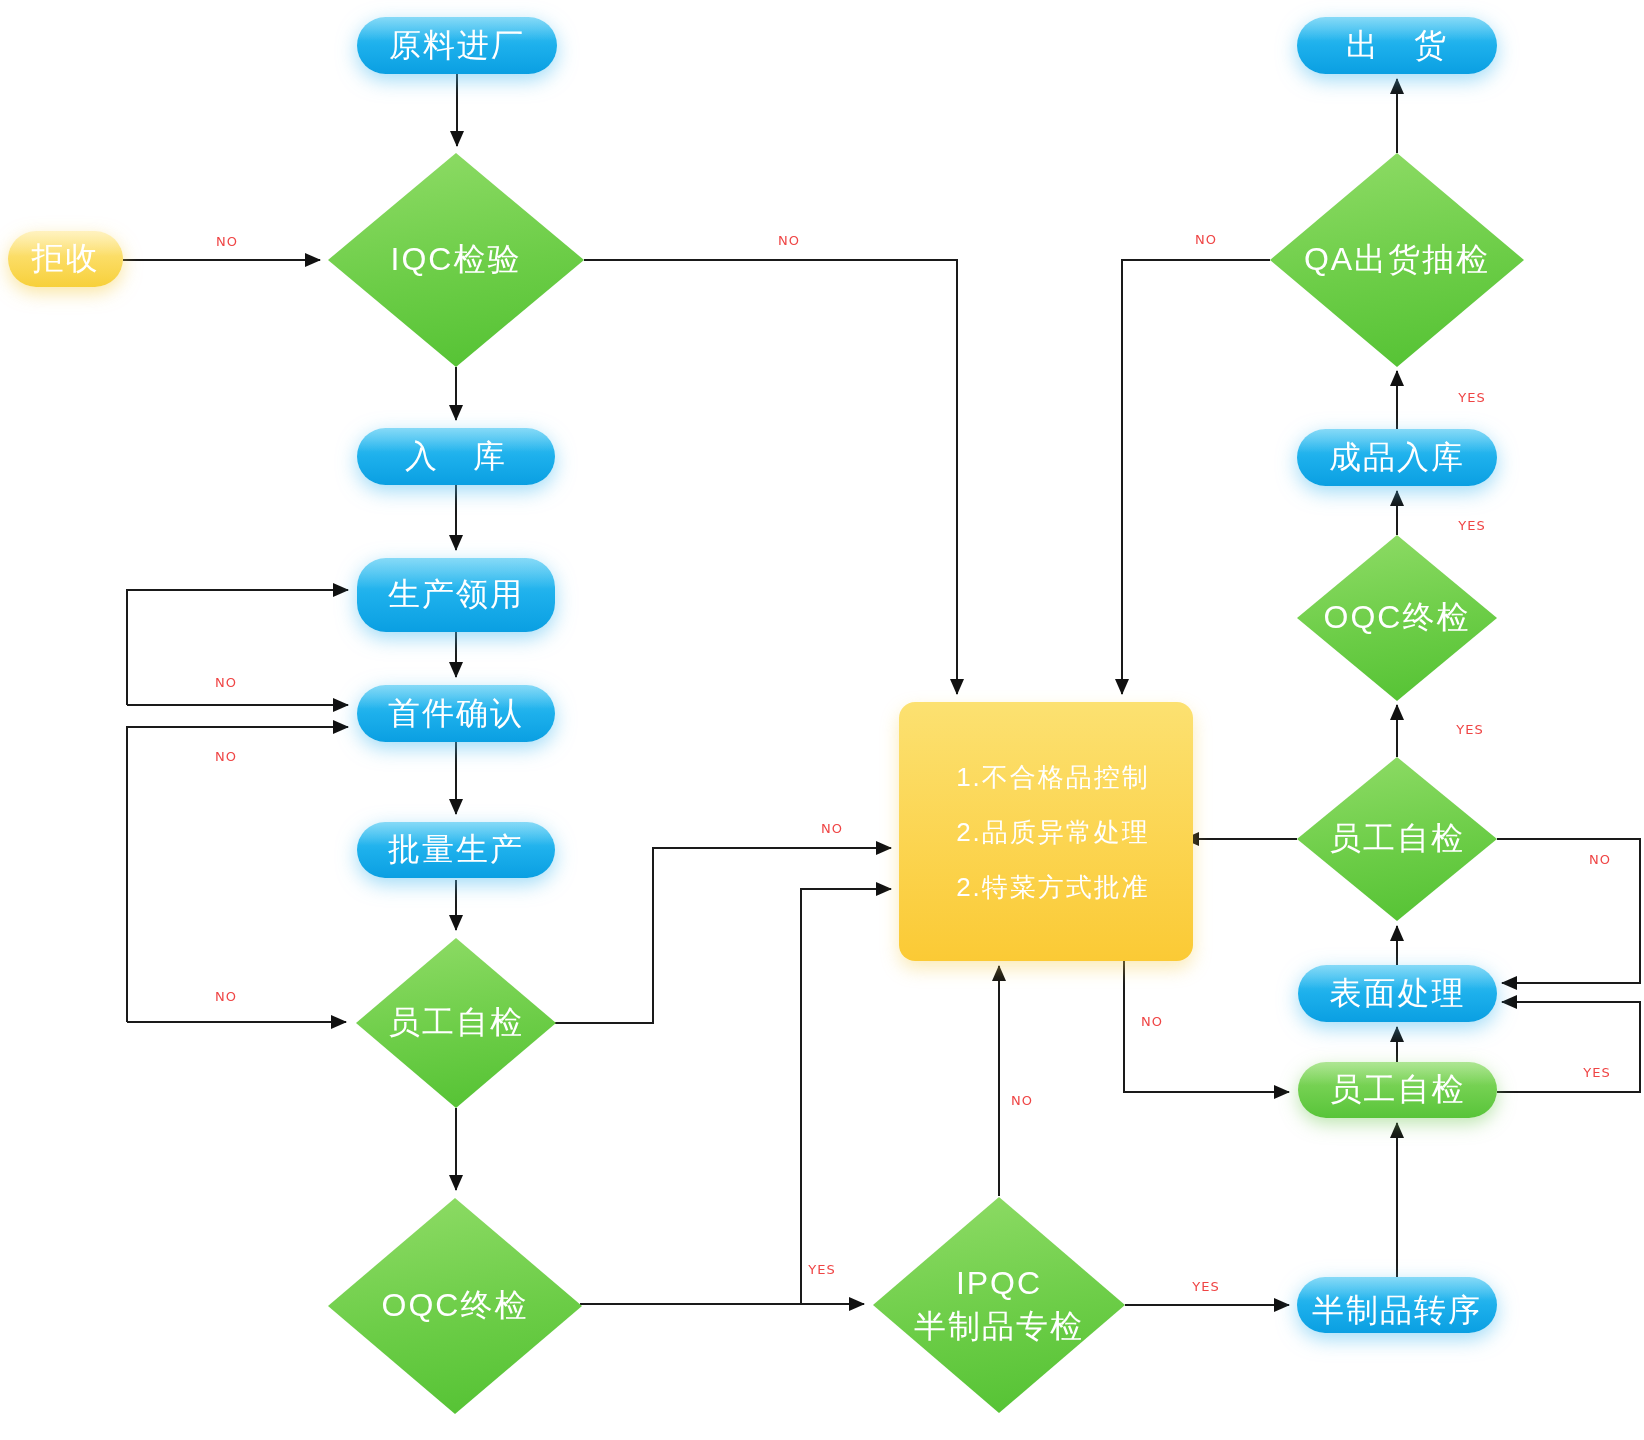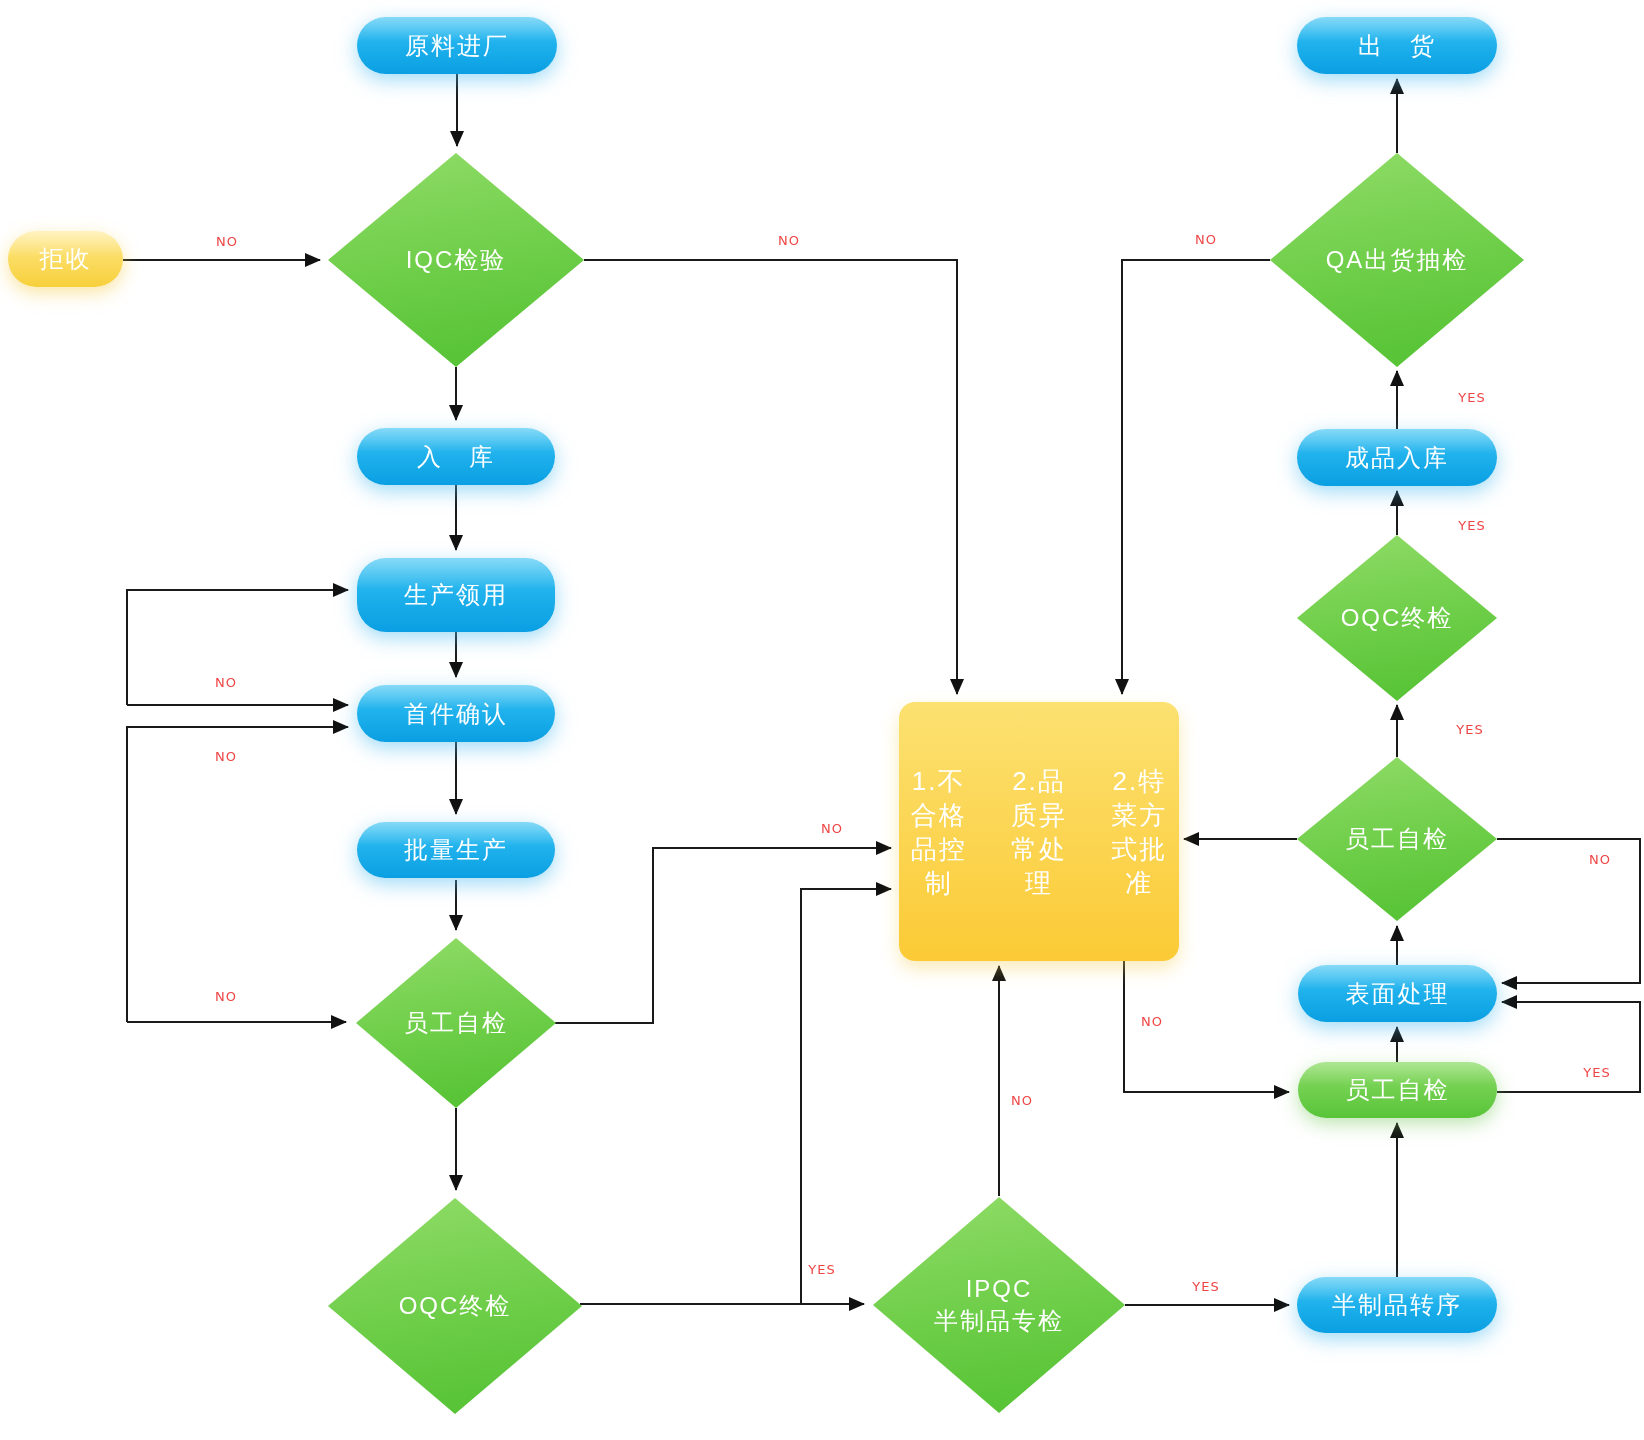--- a/index.html
+++ b/index.html
@@ -1,38 +1,38 @@
 <!DOCTYPE html>
 <html><head>
 <meta charset="utf-8">
 <title>Flowchart</title>
 <style>
   html,body{margin:0;padding:0;background:#ffffff;}
   .canvas{position:relative;width:1644px;height:1440px;background:#ffffff;overflow:hidden;
           font-family:"Liberation Sans","DejaVu Sans",sans-serif;}
   #edges{position:absolute;left:0;top:0;z-index:1;}
   .node{position:absolute;display:flex;align-items:center;justify-content:center;
-        color:#ffffff;font-size:24px;letter-spacing:2px;z-index:2;text-align:center;}
+        color:#ffffff;font-size:32px;letter-spacing:2px;z-index:2;text-align:center;}
   .pill{border-radius:29px;}
   .pill.blue{background:linear-gradient(180deg,rgba(255,255,255,.35) 0%,rgba(255,255,255,0) 42%),
              linear-gradient(180deg,#45c6f3 0%,#1db0ec 50%,#0a9fe2 100%);
              box-shadow:0 6px 20px rgba(80,190,240,.55);}
   .pill.yellow{background:linear-gradient(180deg,rgba(255,255,255,.45) 0%,rgba(255,255,255,0) 45%),
              linear-gradient(180deg,#ffe88c 0%,#f7d03a 100%);
              box-shadow:0 6px 18px rgba(246,210,90,.55);}
   .pill.green{background:linear-gradient(180deg,rgba(255,255,255,.30) 0%,rgba(255,255,255,0) 42%),
              linear-gradient(180deg,#8bdb65 0%,#58c439 100%);
              box-shadow:0 6px 18px rgba(125,205,100,.5);}
   .diamond{clip-path:polygon(50% 0,100% 50%,50% 100%,0 50%);
            background:linear-gradient(170deg,#8bda63 8%,#6ccd47 55%,#54c233 96%);
            filter:drop-shadow(0 6px 10px rgba(130,205,105,.35));
            flex-direction:column;line-height:1.35;}
-  .process-box{border-radius:16px;flex-direction:row;gap:21px;font-size:26px;
+  .process-box{border-radius:16px;flex-direction:column;gap:21px;font-size:26px;
            background:linear-gradient(180deg,#fce171 0%,#fbca35 100%);
-           box-shadow:0 8px 18px rgba(246,205,80,.40);}
+           box-shadow:0 8px 18px rgba(246,205,80,.40);padding-left:14px;}
   .process-box div{line-height:34px;}
   .edge-label{position:absolute;transform:translate(-50%,-50%);color:#ef4444;
            font-size:13px;letter-spacing:1px;z-index:3;
            font-family:"DejaVu Sans","Liberation Sans",sans-serif;}
 </style>
 </head>
 <body>
 
 <div class="canvas">
   <svg id="edges" width="1644" height="1440" viewBox="0 0 1644 1440" xmlns="http://www.w3.org/2000/svg">
@@ -125,21 +125,21 @@
       </div>
       <div class="node diamond" style="left: 1297px; top: 757px; width: 200px; height: 164px;">
         <span>员工自检</span>
       </div>
       <div class="node pill blue" style="left: 1298px; top: 965px; width: 199px; height: 57px;">
         <span>表面处理</span>
       </div>
       <div class="node pill green" style="left: 1298px; top: 1062px; width: 199px; height: 56px;">
         <span>员工自检</span>
       </div>
-      <div class="node pill blue" style="left: 1297px; top: 1277px; width: 200px; height: 56px;">
+      <div class="node pill blue" style="left: 1297px; top: 1277px; width: 200px; height: 56px; align-items: flex-end;">
         <span>半制品转序</span>
       </div>
     </div>
   <div id="labels">
       <div class="edge-label" style="left: 227px; top: 241px;">NO</div>
       <div class="edge-label" style="left: 789px; top: 240px;">NO</div>
       <div class="edge-label" style="left: 226px; top: 682px;">NO</div>
       <div class="edge-label" style="left: 226px; top: 756px;">NO</div>
       <div class="edge-label" style="left: 226px; top: 996px;">NO</div>
       <div class="edge-label" style="left: 832px; top: 828px;">NO</div>

